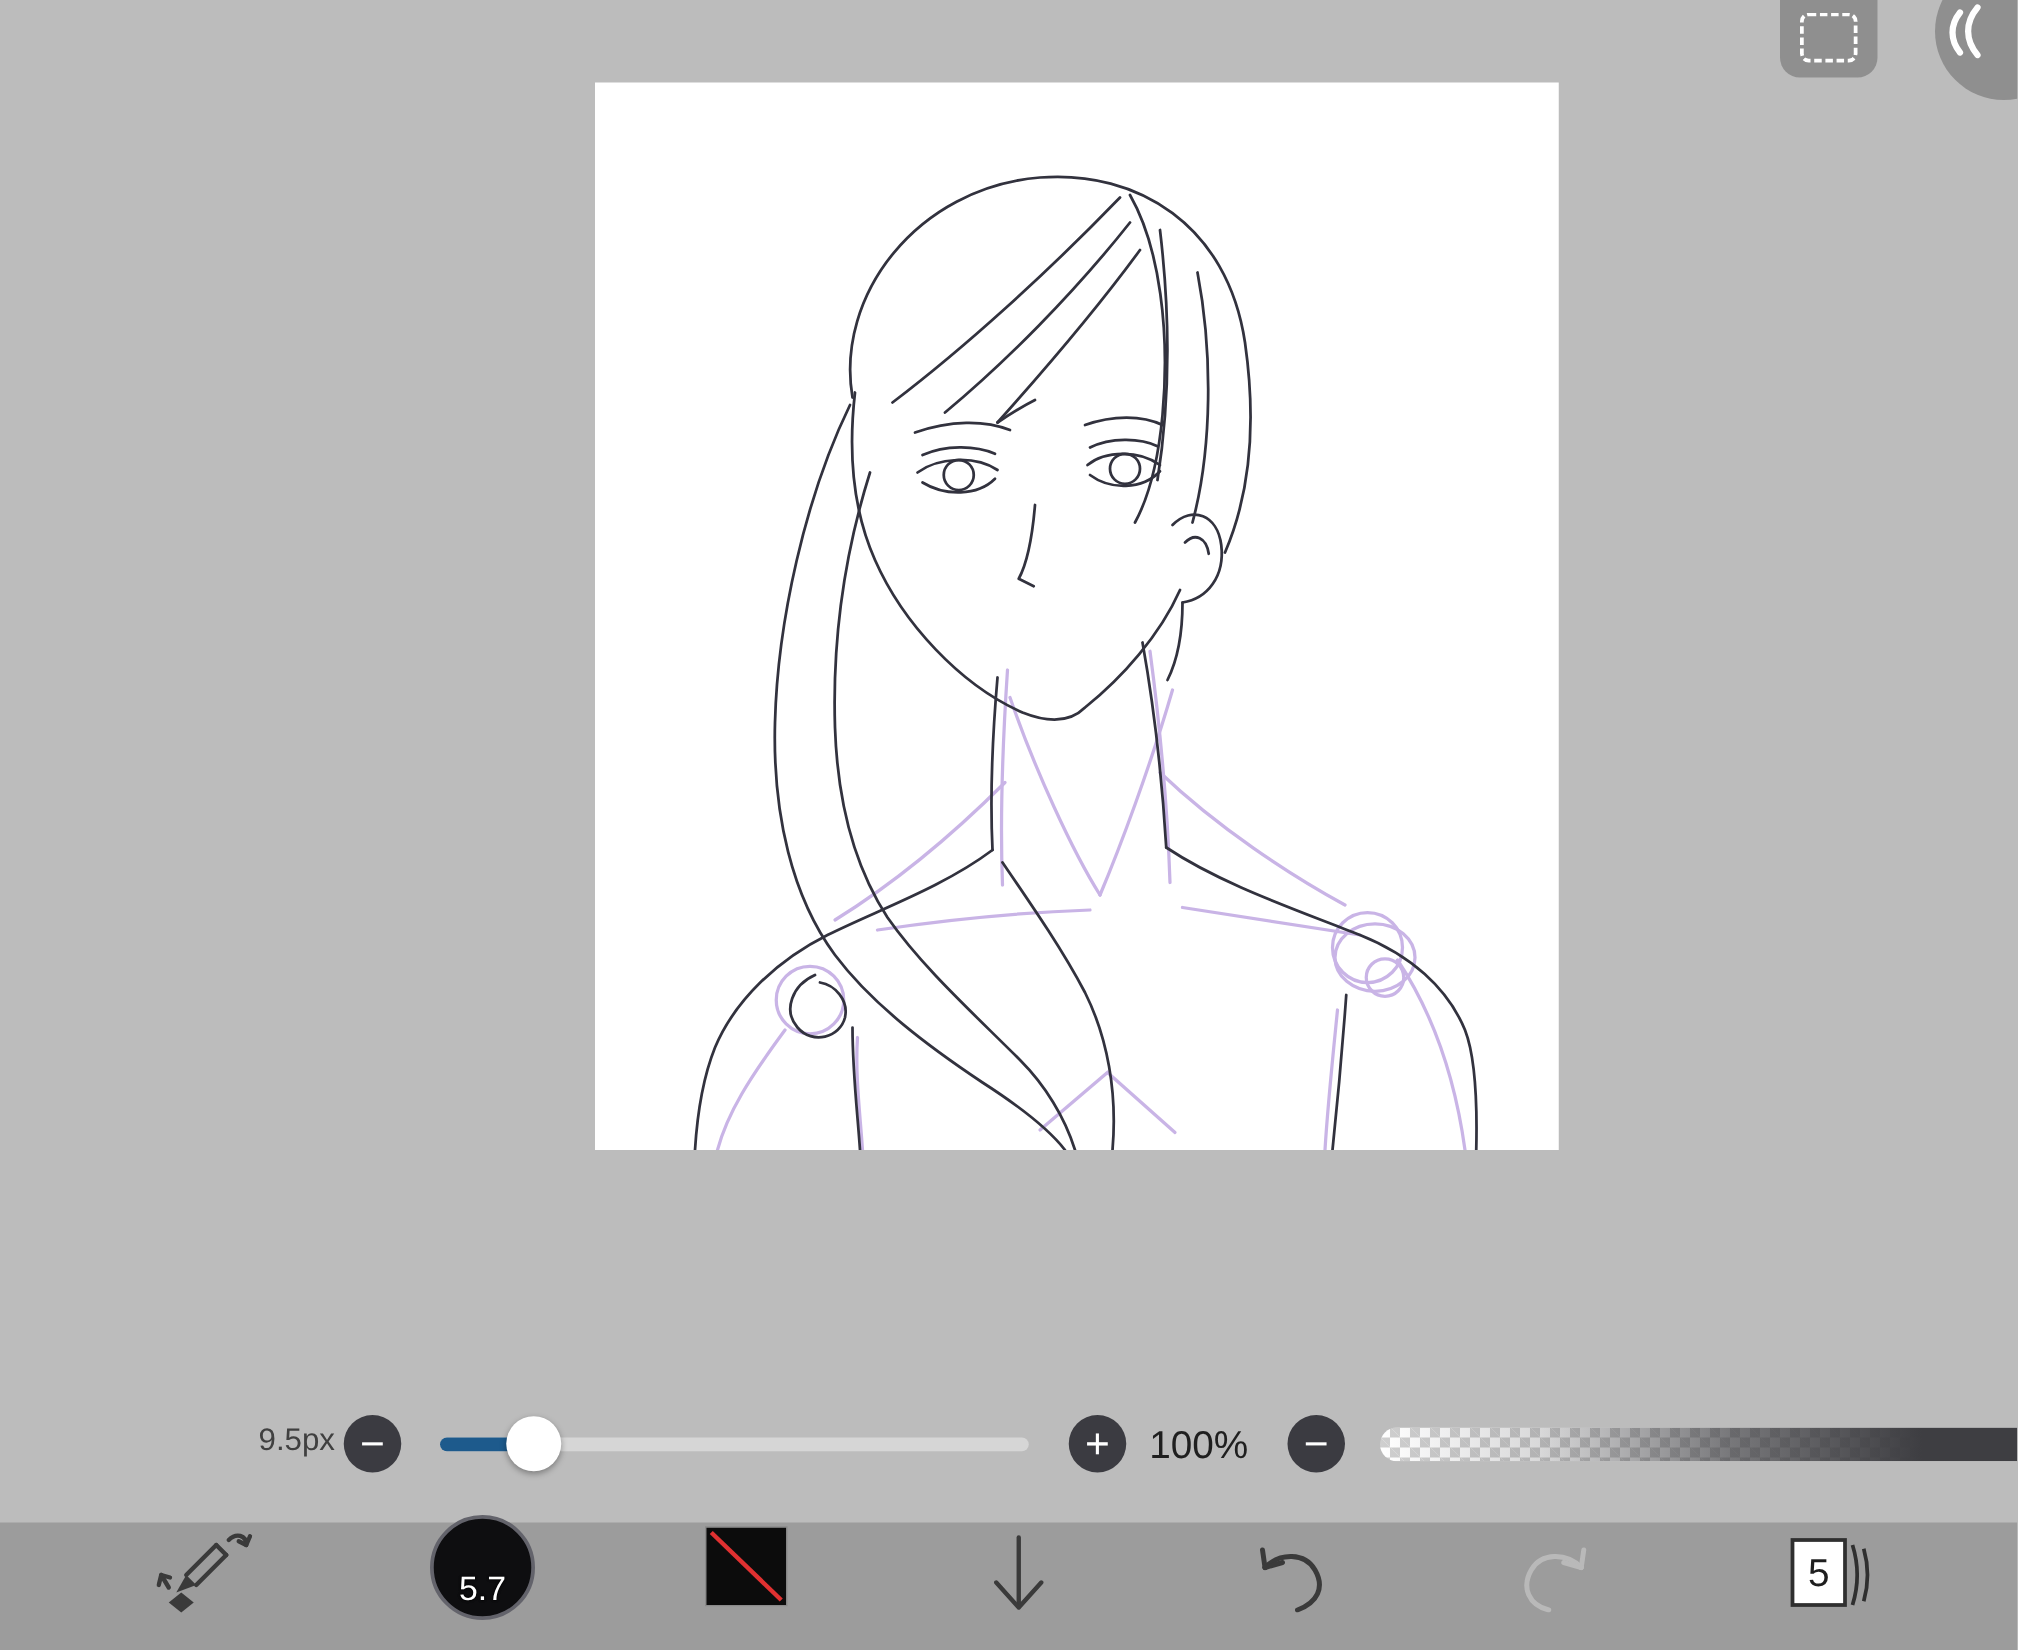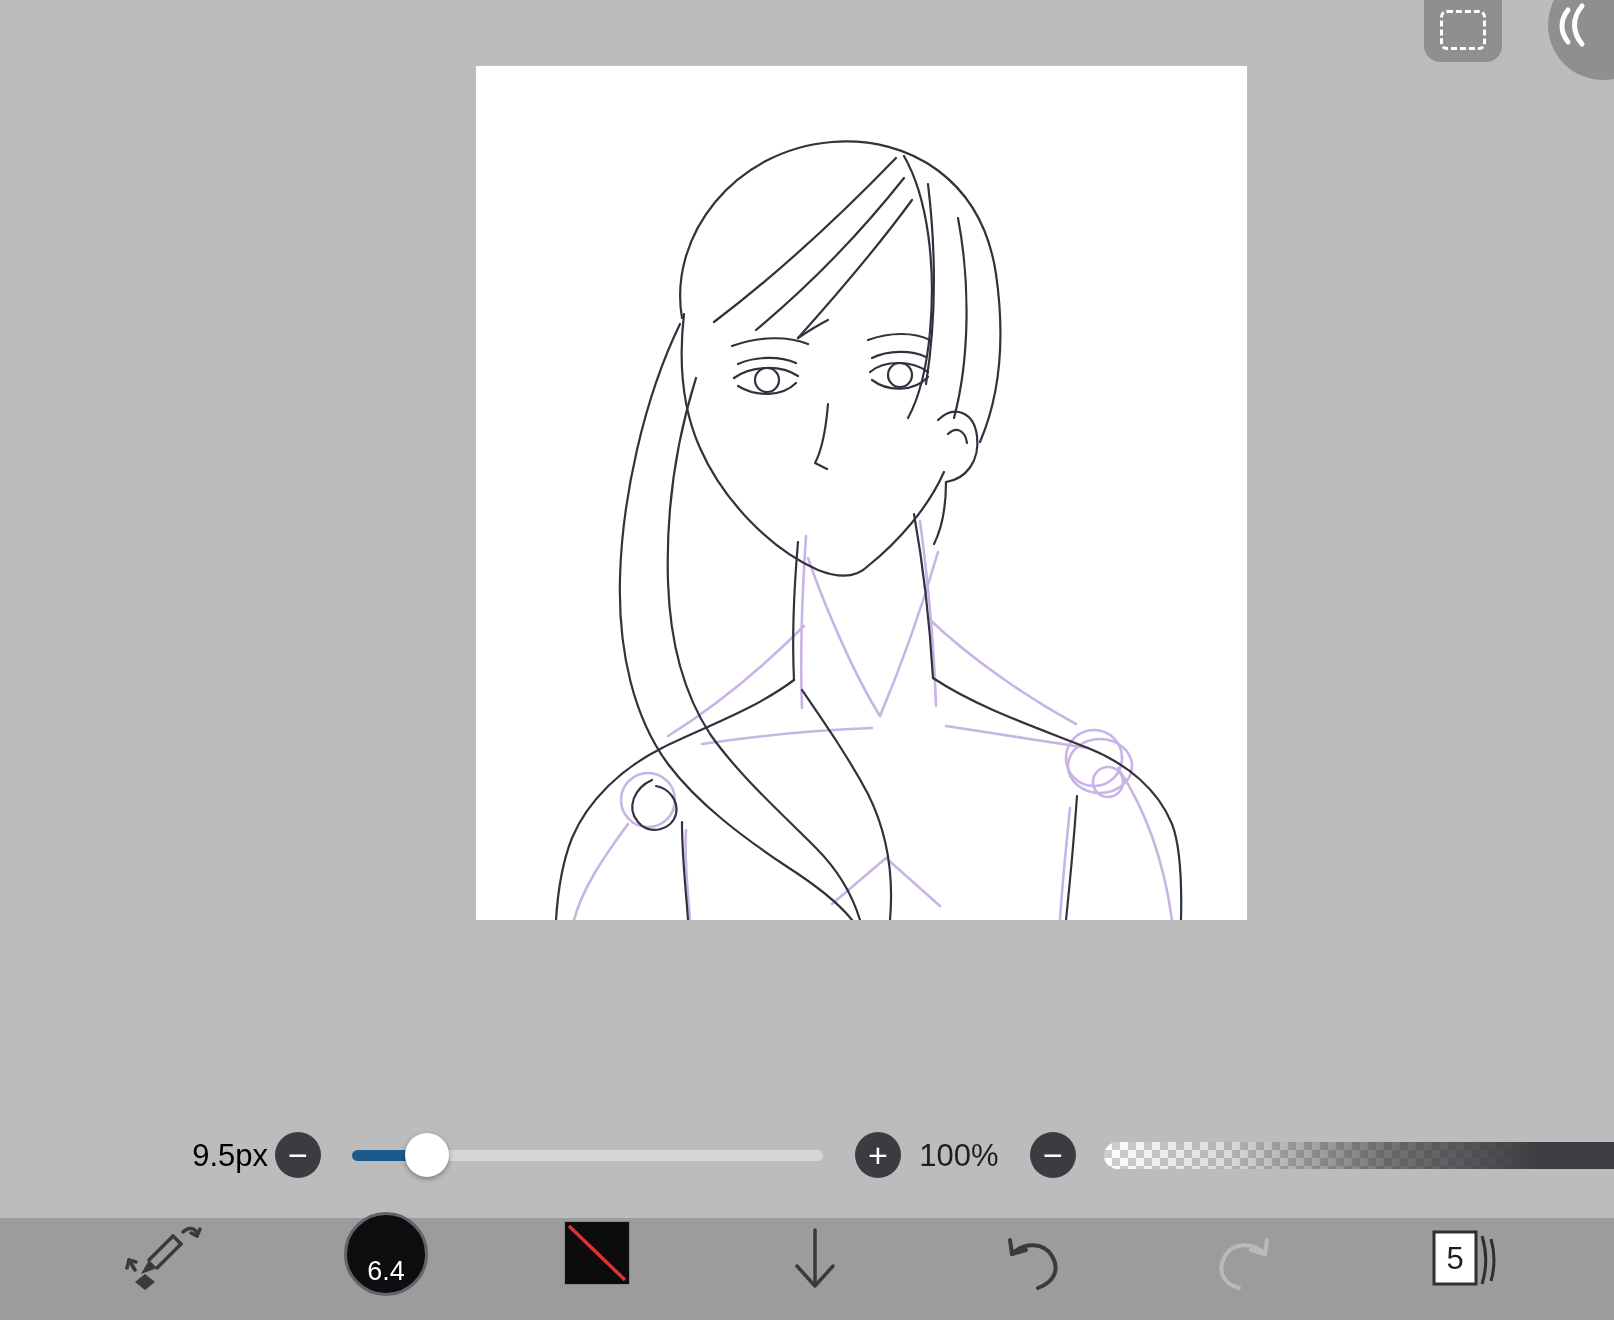--- a/index.html
+++ b/index.html
@@ -12,21 +12,21 @@
 
   
   .select-btn{position:absolute;left:1424px;top:-16px;width:78px;height:78px;background:#8f8f8f;
               border-radius:16px;display:flex;align-items:flex-end;justify-content:center;}
   .dashed-square{width:40px;height:34px;border:3px dashed #ffffff;border-radius:7px;margin-bottom:12px;}
   .corner-btn{position:absolute;left:1548px;top:-30px;width:110px;height:110px;border-radius:50%;
               background:#8f8f8f;}
 
   
   .size-label{position:absolute;left:150px;top:1138px;width:118px;text-align:right;
-              font-size:31px;color:#000000;}
+              font-size:25px;color:#404040;}
   .opacity-label{position:absolute;left:900px;top:1138px;width:118px;text-align:center;
               font-size:31px;color:#1f1f1f;}
   .round-btn{position:absolute;width:46px;height:46px;border-radius:50%;background:#3b3b41;
              color:#ffffff;display:flex;align-items:center;justify-content:center;
              font-size:34px;line-height:1;cursor:pointer;user-select:none;}
   .btn-minus-size{left:275px;top:1132px;}
   .btn-plus-size{left:855px;top:1132px;}
   .btn-minus-opacity{left:1030px;top:1132px;}
 
   .size-track{position:absolute;left:352px;top:1150px;width:471px;height:11px;background:#d6d6d6;
@@ -164,21 +164,21 @@
           <path d="M72,12 L66,9 M72,12 L75,5"></path>
           <path d="M10,46 L4,36"></path>
           <path d="M4,36 L2,44 M4,36 L11,38"></path>
         </g>
         <path d="M24,36 L16,50 L32,44 Z" fill="#3a3a3a"></path>
         <path d="M20,50 L30,58 L20,66 L10,58 Z" fill="#3a3a3a"></path>
       </svg>
     </div>
 
     <div class="brush-badge">
-      <span>6.4</span>
+      <span>5.7</span>
     </div>
 
     <div class="color-swatch">
       <svg width="64" height="62" viewBox="0 0 64 62">
         <line x1="4" y1="4" x2="60" y2="58" stroke="#e03131" stroke-width="3.5"></line>
       </svg>
     </div>
 
     <div class="down-arrow">
       <svg width="60" height="70" viewBox="0 0 60 70">

